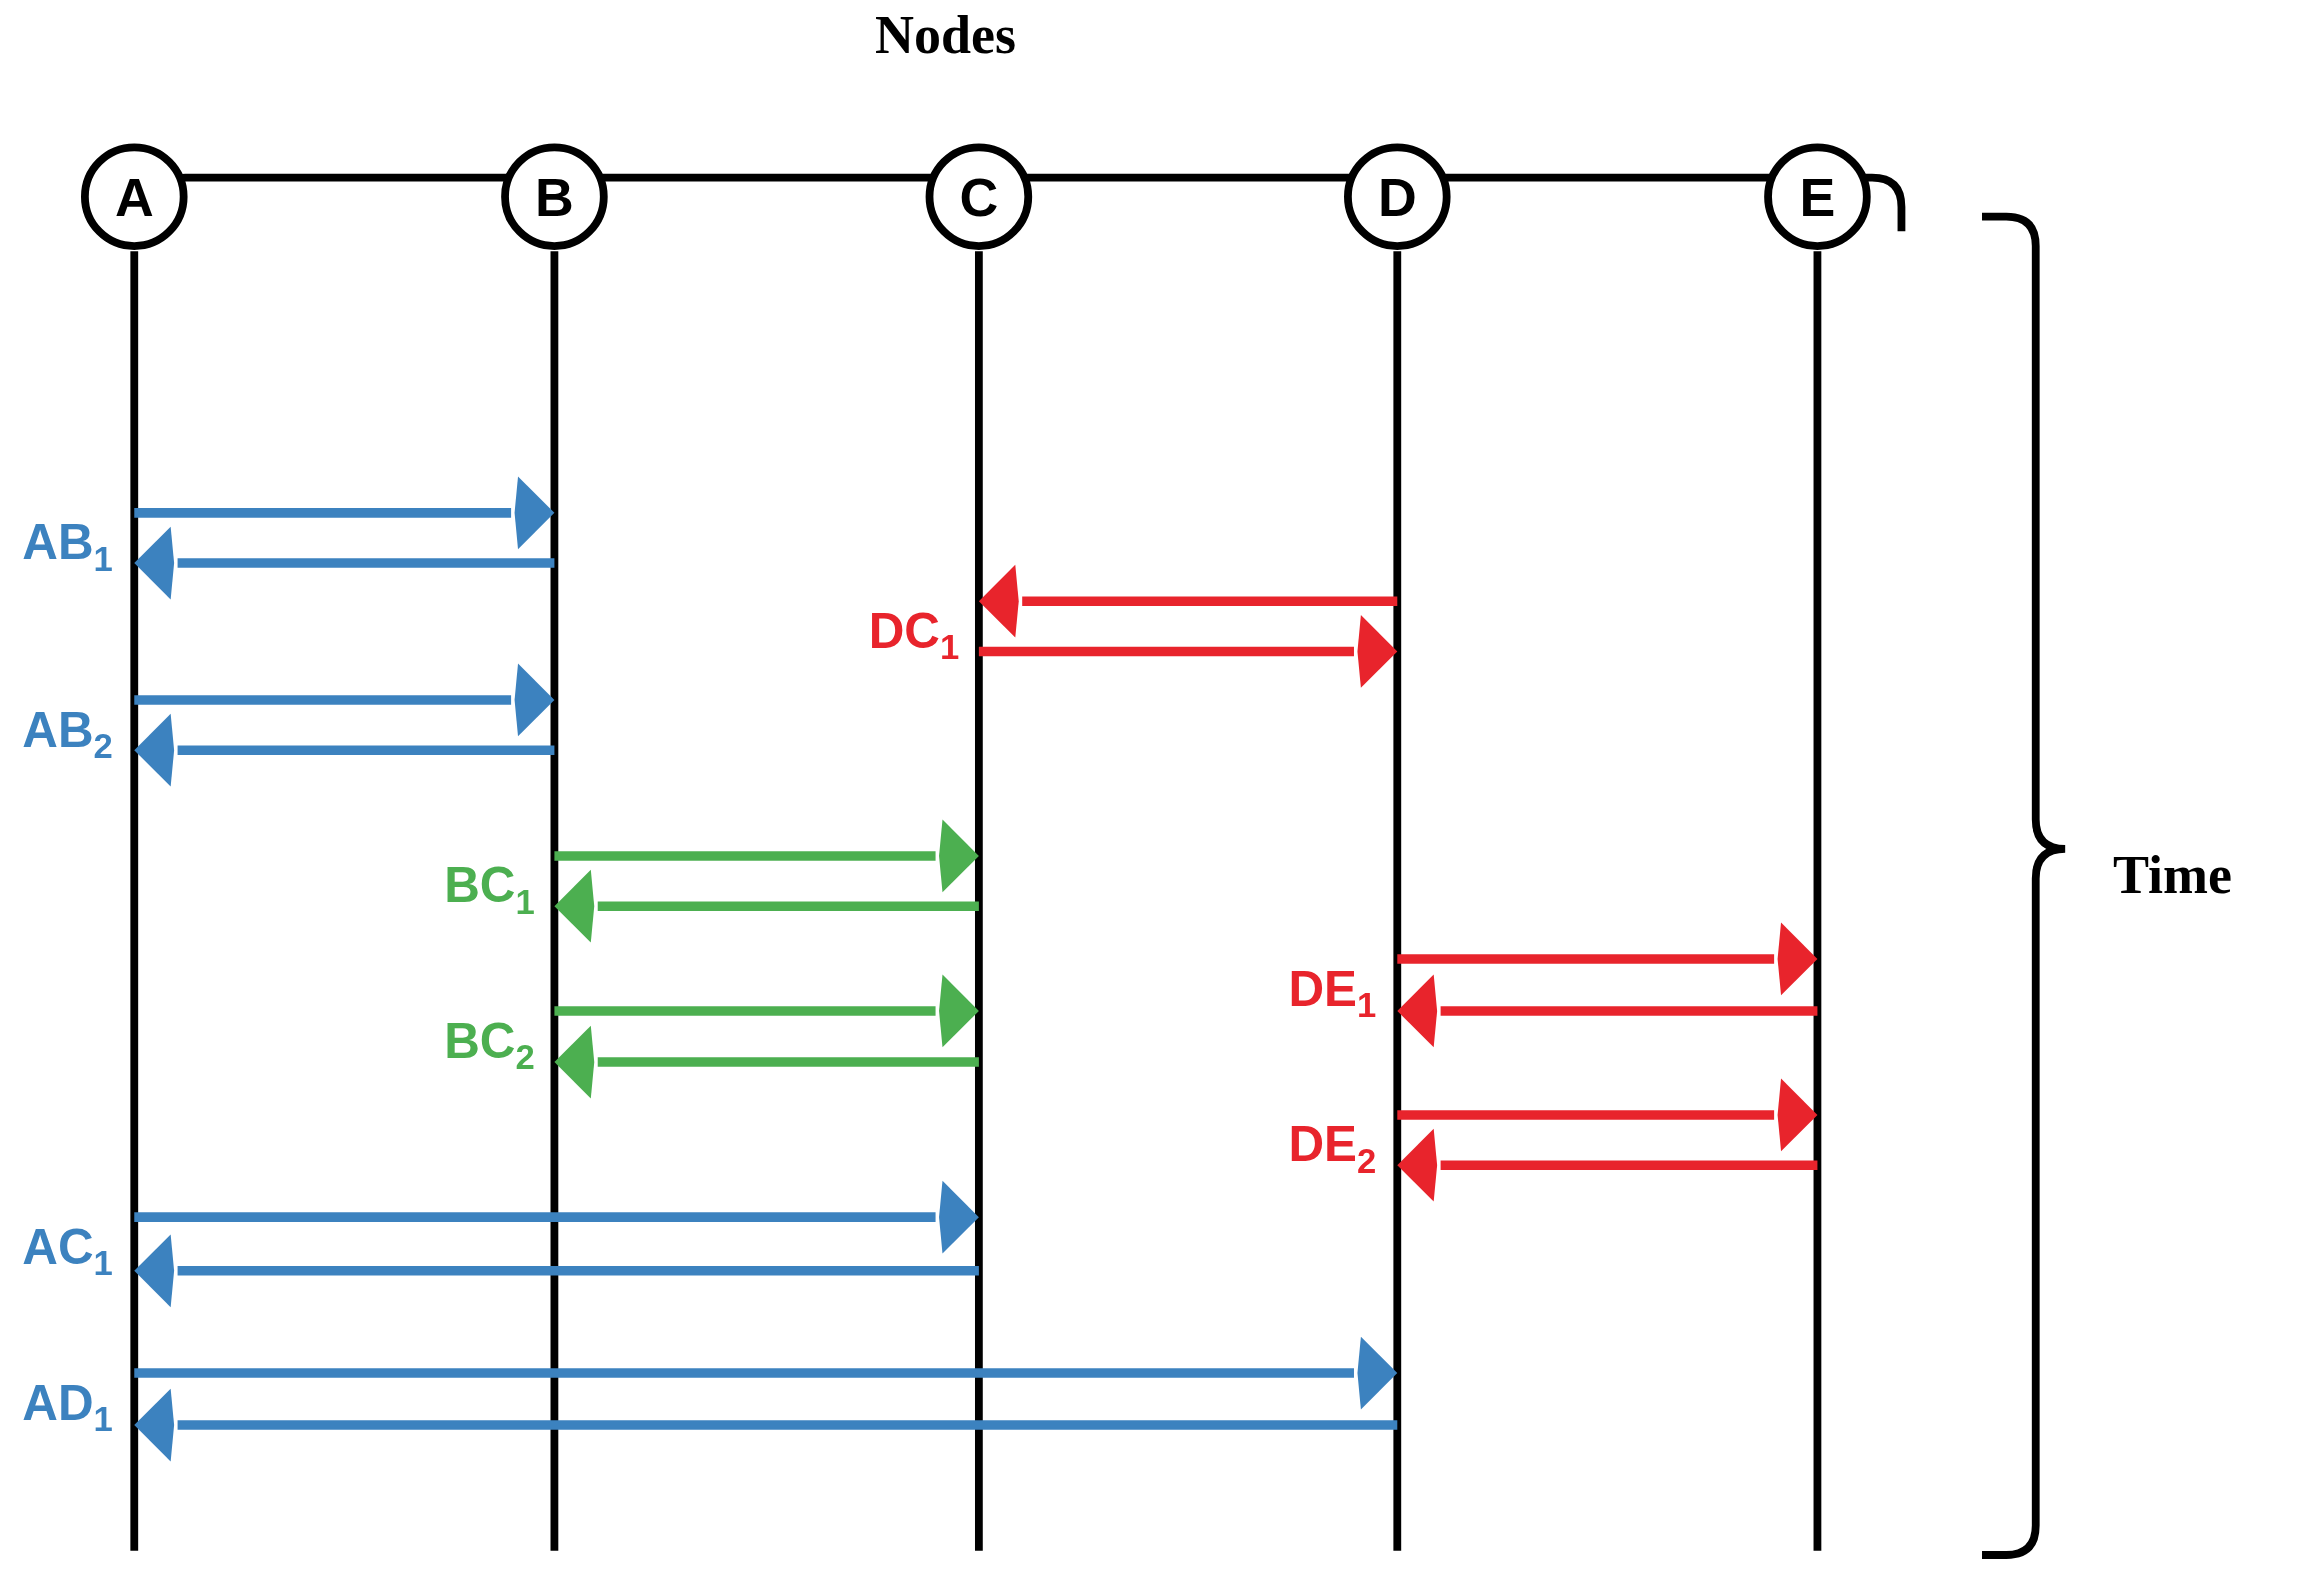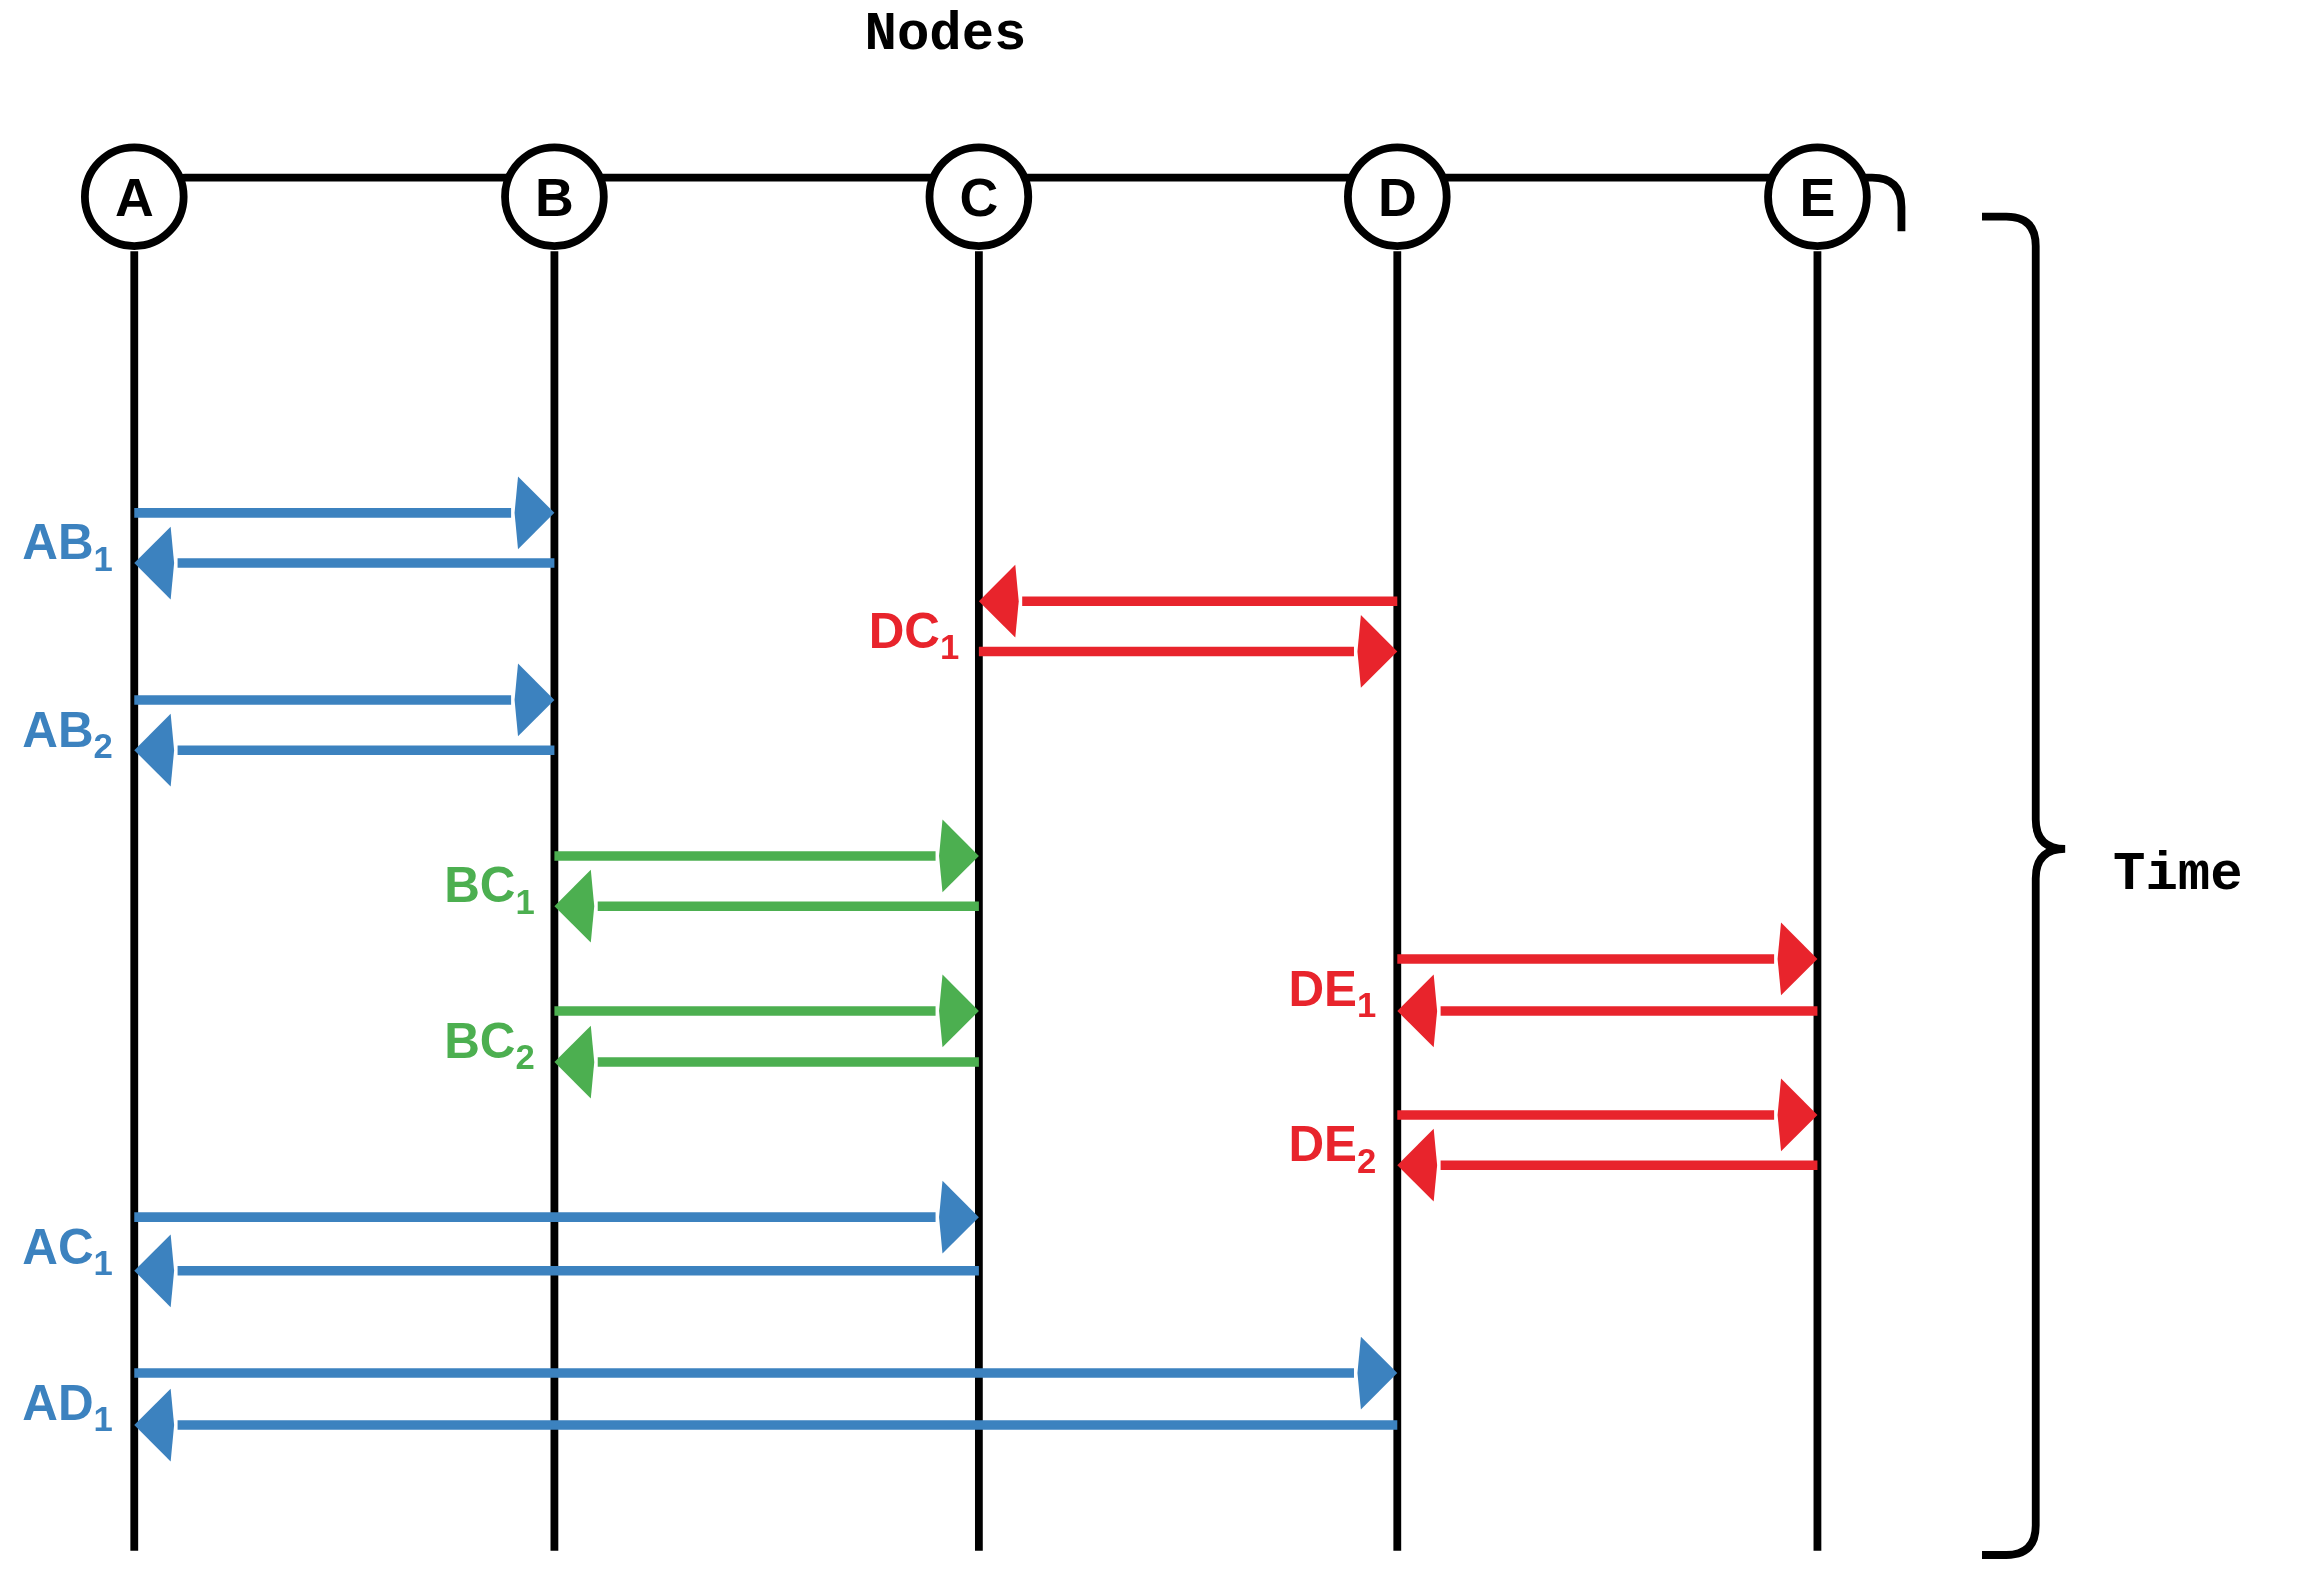--- a/index.html
+++ b/index.html
@@ -19,21 +19,21 @@
   }
   #diagram-svg {
     position: absolute;
     top: 0;
     left: 0;
     width: 2319px;
     height: 1581px;
   }
   .title-text {
     font-weight: bold;
-    font-family: Liberation Mono, monospace;
+    font-family: Liberation Serif, serif;
   }
 </style>
 </head>
 <body>
 
 <div id="stage">
   <svg id="diagram-svg" viewBox="0 0 2677 1825" xmlns="http://www.w3.org/2000/svg">
     <g id="layer-braces">
         <path d="M 180 267 L 180 239 Q 180 205 214 205 L 1116 205 Q 1150 205 1150 171 Q 1150 205 1184 205 L 2161 205 Q 2195 205 2195 239 L 2195 267" fill="none" stroke="#000000" stroke-width="9" stroke-linecap="butt"></path>
         <path d="M 2288 250 L 2316 250 Q 2350 250 2350 284 L 2350 946 Q 2350 980 2384 980 Q 2350 980 2350 1014 L 2350 1761 Q 2350 1795 2316 1795 L 2288 1795" fill="none" stroke="#000000" stroke-width="9" stroke-linecap="butt"></path>

